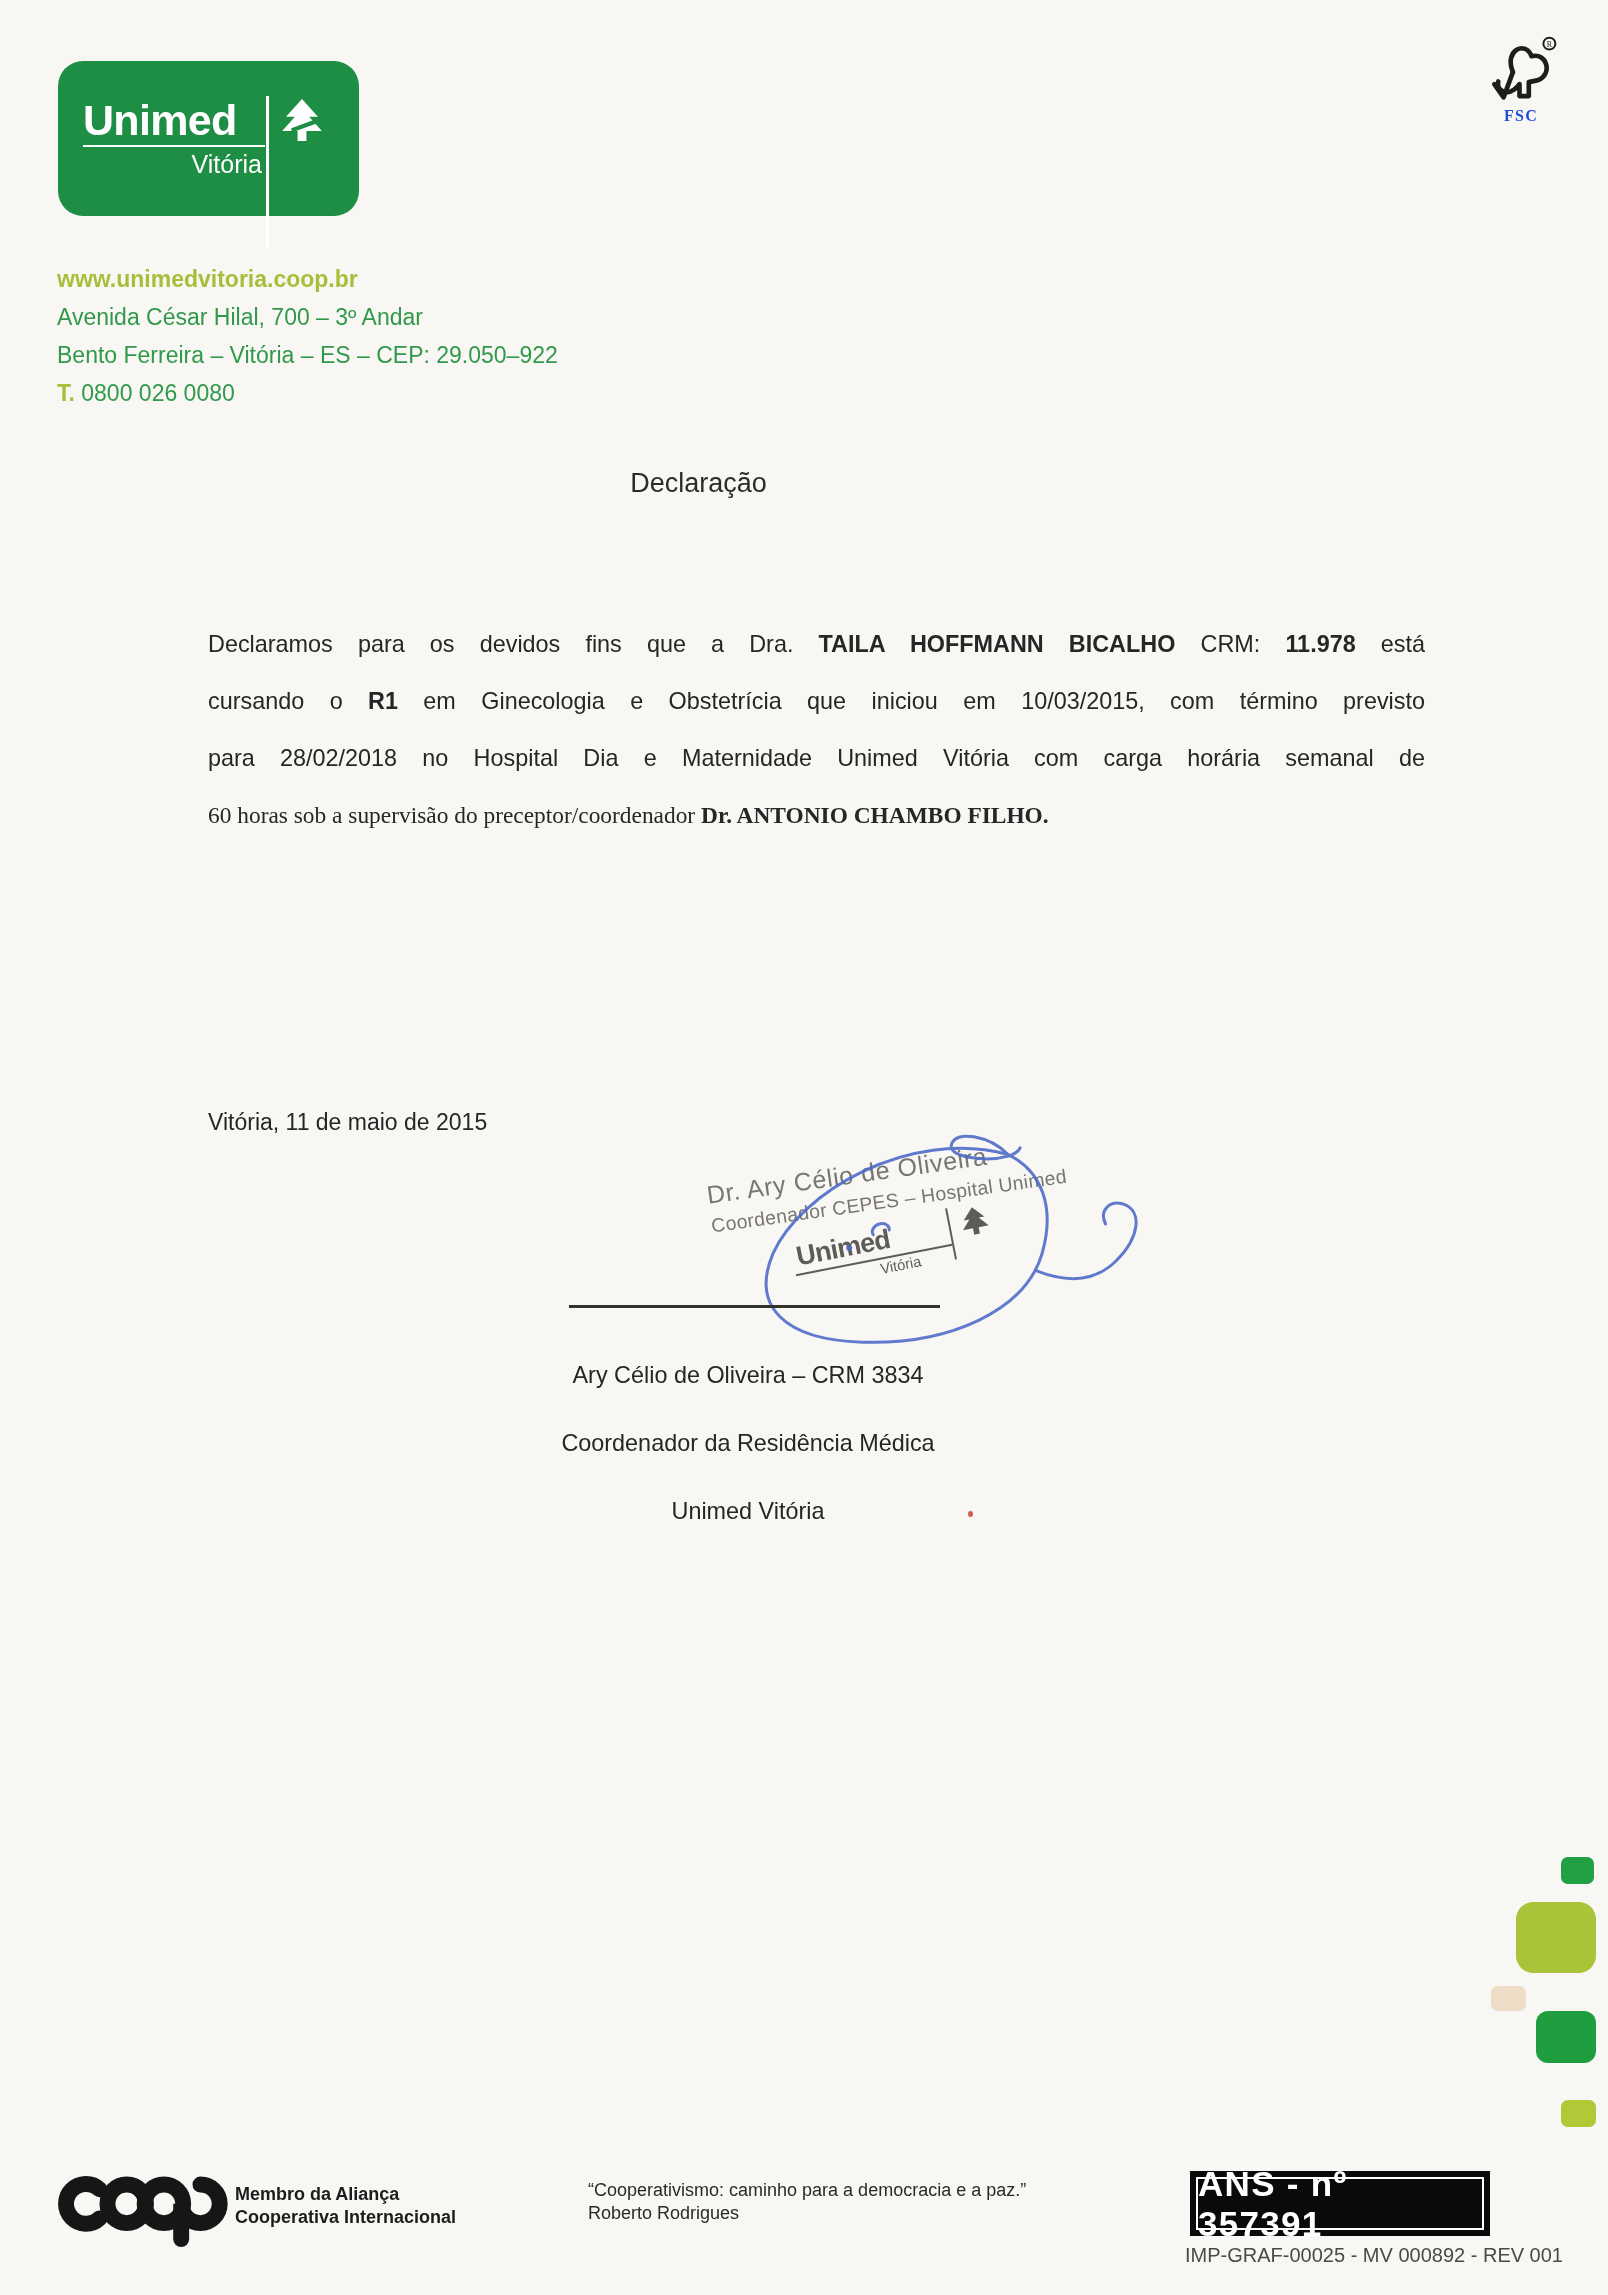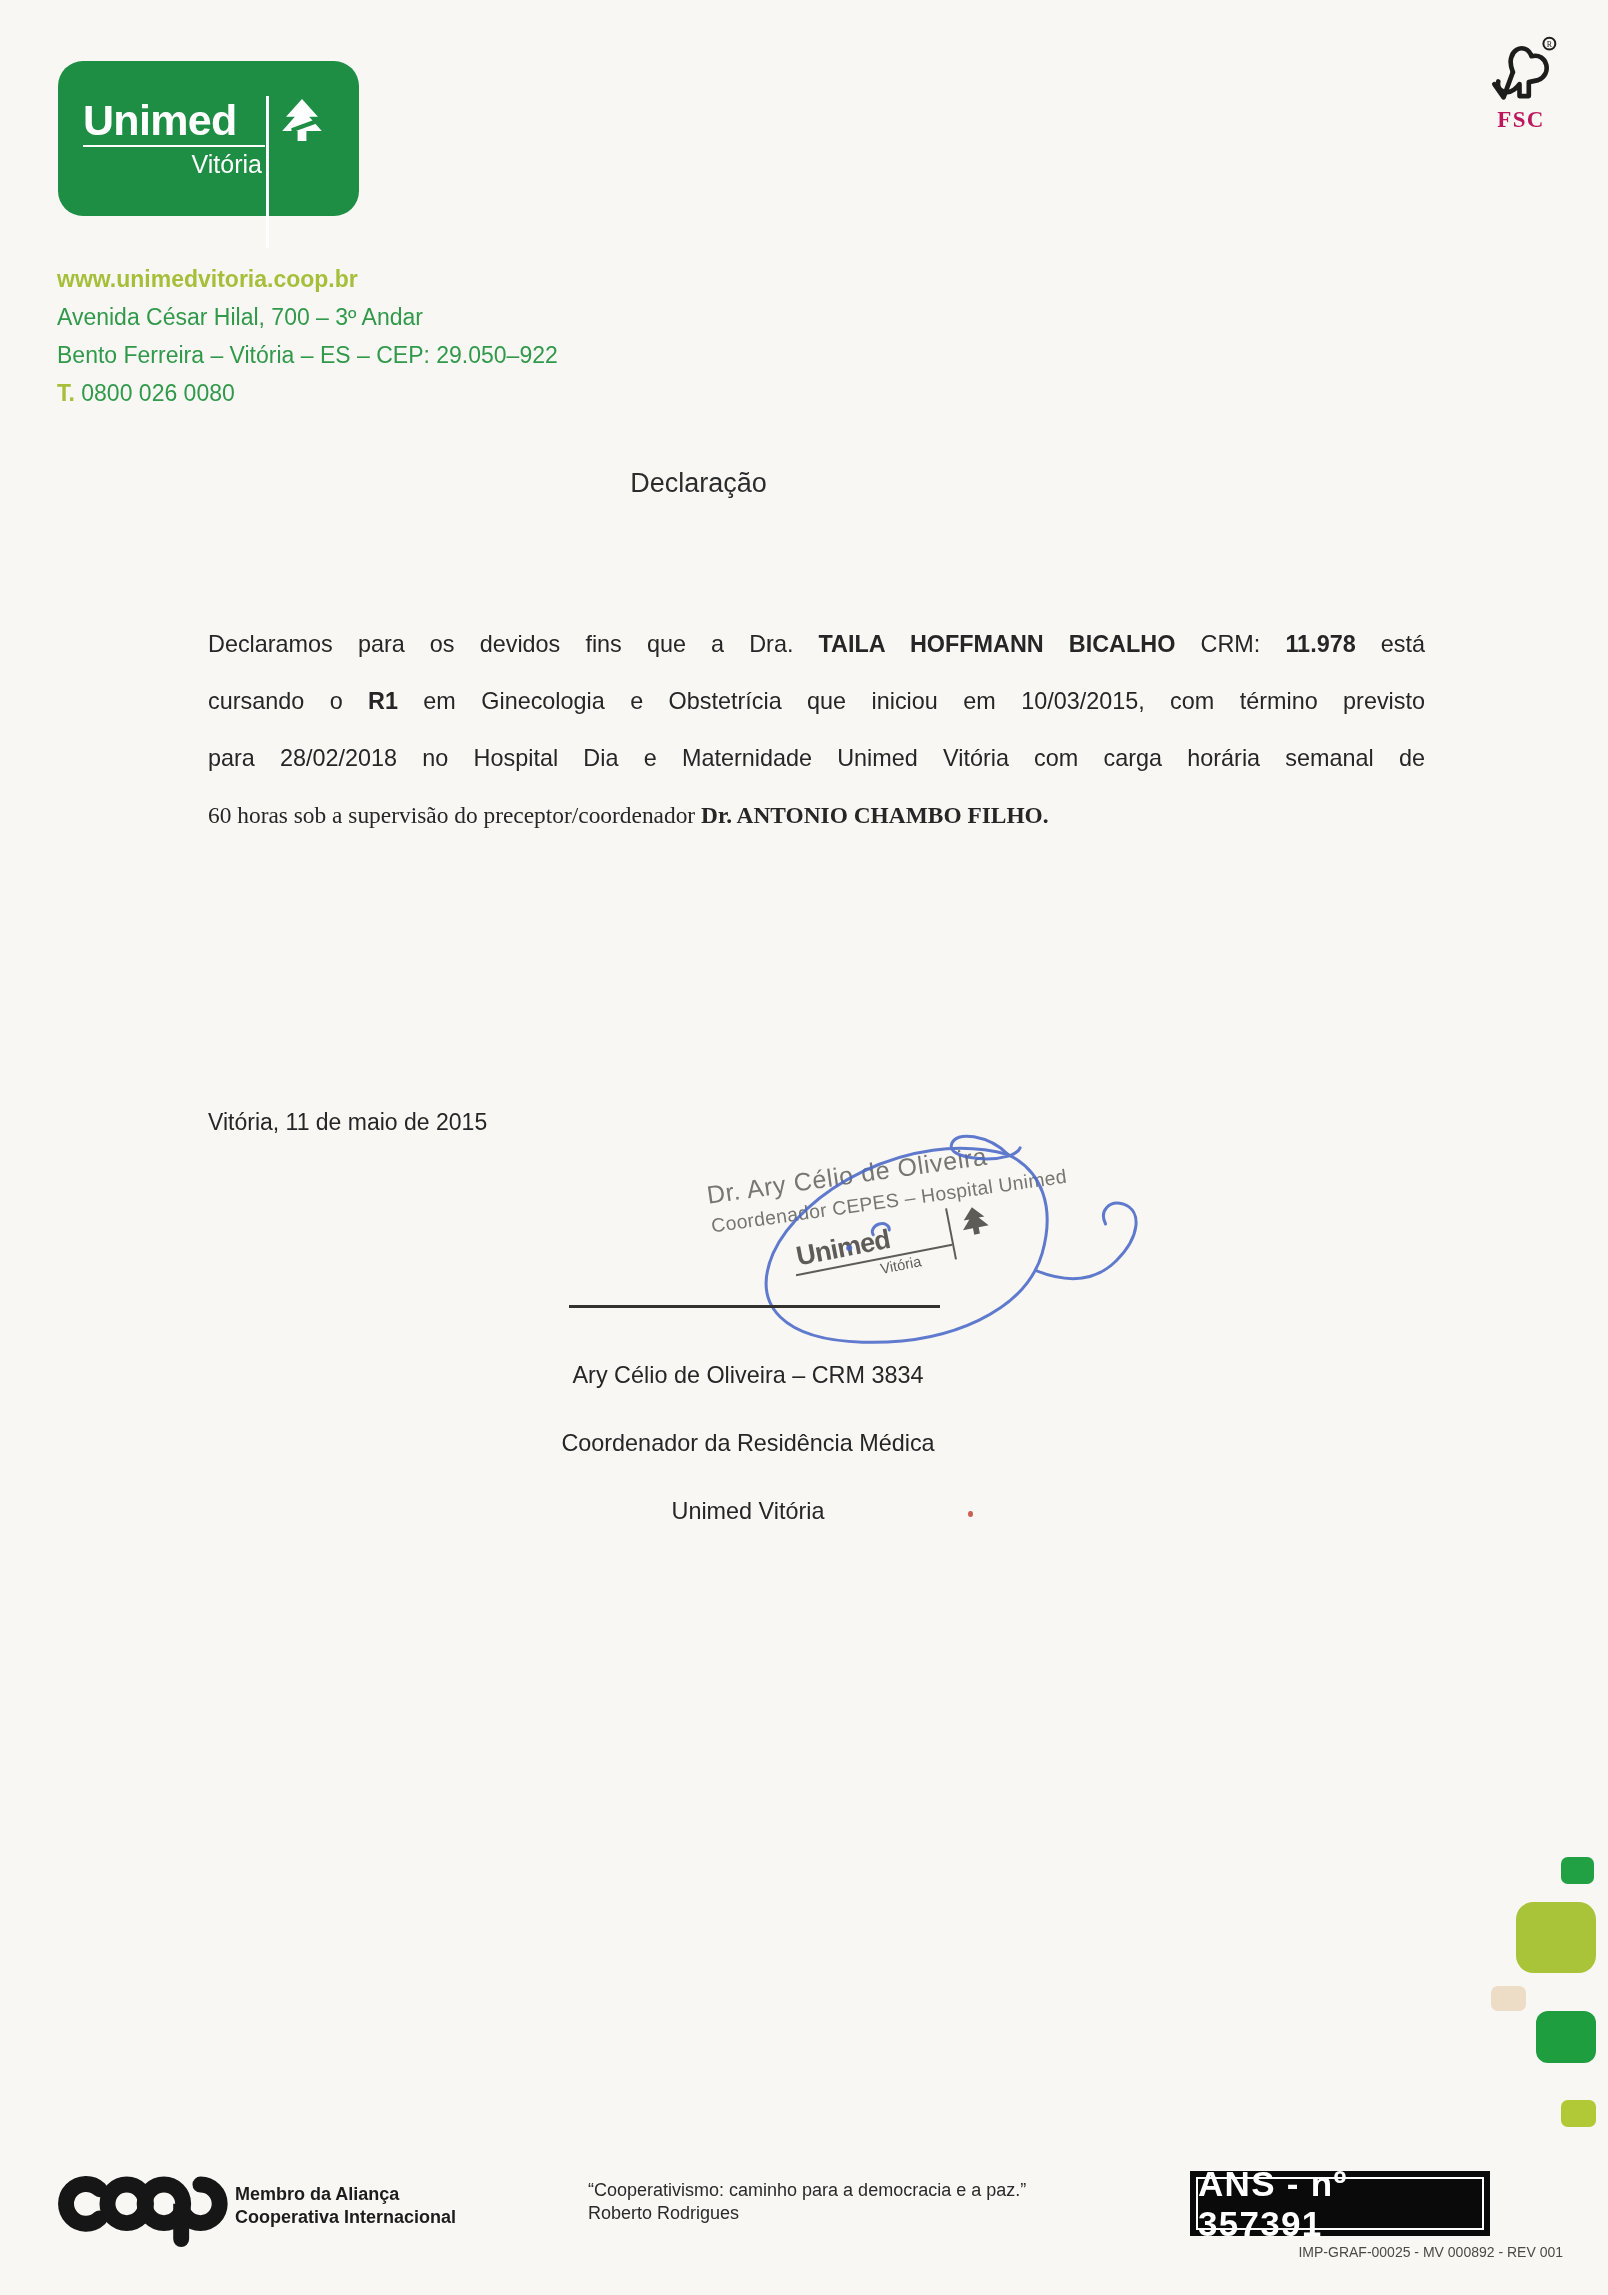--- a/index.html
+++ b/index.html
@@ -21,21 +21,21 @@
     color:#fff;font-weight:700;font-size:43px;line-height:40px;letter-spacing:-0.7px;
   }
   .logo-vline{position:absolute;left:208px;top:35px;width:2.7px;height:152px;background:#fff;}
   .logo-hline{position:absolute;left:25px;top:84px;width:182px;height:2px;background:#fff;}
   .logo-region{
     position:absolute;left:100px;top:89px;width:104px;text-align:right;
     color:#fff;font-size:25px;font-weight:400;
   }
   .logo-tree{position:absolute;left:216px;top:37px;width:56px;height:44px;}
   .fsc{position:absolute;left:1481px;top:35px;width:80px;height:110px;text-align:center;}
-  .fsc-text{font-family:"Liberation Serif", serif;font-weight:700;font-size:23px;color:#be185d;letter-spacing:1.3px;margin-top:-2.7px;}
+  .fsc-text{font-family:"Liberation Serif", serif;font-weight:700;font-size:16px;color:#1d4ed8;letter-spacing:1.3px;margin-top:-2.7px;}
   .contact{position:absolute;left:57px;top:260px;font-size:23px;line-height:38px;font-weight:400;}
   .contact .web{font-weight:700;}
   .contact .tprefix{font-weight:700;}
   
   .doc-title{
     position:absolute;left:0;top:468px;width:1397px;text-align:center;
     font-size:27px;font-weight:400;color:#2c2c2c;margin:0;
   }
   .doc-body{position:absolute;left:208px;top:616px;width:1217px;font-size:23.4px;color:#262626;}
   .tline{text-align:justify;text-align-last:justify;line-height:57px;white-space:normal;}
@@ -69,21 +69,21 @@
   .quote-block{position:absolute;left:588px;top:2179px;font-size:18px;line-height:23.4px;color:#2a2a2a;}
   .ans-box{
     position:absolute;left:1190px;top:2171px;width:300px;height:65px;
     background:#0a0a0a;box-sizing:border-box;padding:6px;
   }
   .ans-inner{
     width:100%;height:100%;box-sizing:border-box;border:2px solid #fff;
     display:flex;align-items:center;justify-content:center;
     color:#fff;font-weight:700;font-size:35px;letter-spacing:1.3px;
   }
-  .print-code{position:absolute;left:1162px;top:2244px;width:401px;text-align:right;font-size:14px;color:#4a4a46;}
+  .print-code{position:absolute;left:1162px;top:2244px;width:401px;text-align:right;font-size:20px;color:#4a4a46;}
 </style>
 </head>
 <body>
 
 <div class="page">
 
   <div class="logo-box" style="background:#1e8e44;">
     <div class="logo-brand">Unimed</div>
     <div class="logo-vline"></div>
     <span class="logo-tree">

